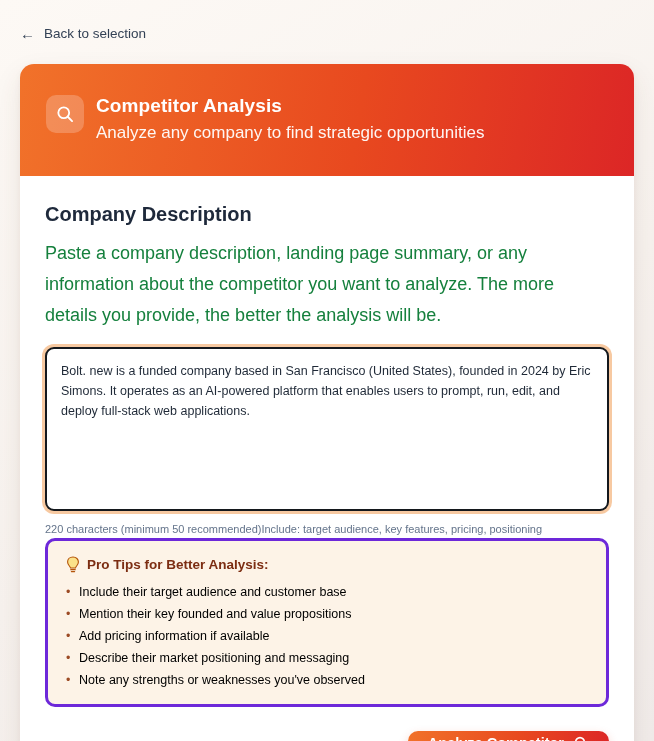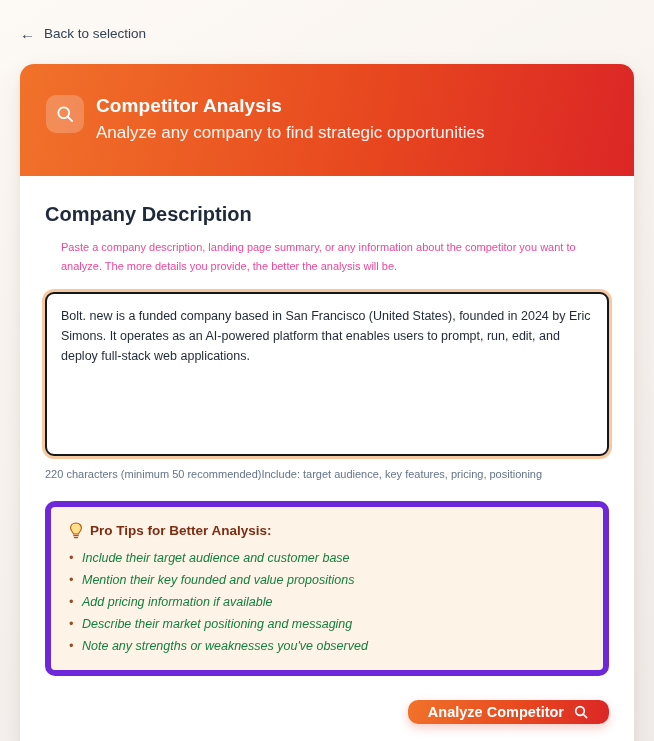--- a/index.html
+++ b/index.html
@@ -65,24 +65,23 @@
   
   .card-body { padding: 27px 25px 30px 25px; }
 
   .section-title {
     font-size: 20px;
     font-weight: bold;
     color: #1e293b;
   }
   .section-desc {
     margin-top: 12px;
-    font-size: 11px;
+    font-size: 18px;
     line-height: 1.72;
-    color: #ec4899;
-    margin-left: 16px;
+    color: #15803d;
   }
 
   .company-textarea {
     display: block;
     width: 100%;
     height: 164px;
     margin-top: 16px;
     border: 2px solid #14181d;
     border-radius: 9px;
     box-shadow: 0 0 0 3px #f7c9a1;
@@ -99,42 +98,41 @@
   .meta-row {
     display: flex;
     align-items: baseline;
     margin-top: 12px;
     font-size: 11px;
     color: #64748b;
   }
 
   
   .tips-box {
-    margin-top: 21px;
+    margin-top: 3px;
     background: #fdf3e7;
-    border: 6px solid #6d28d9;
+    border: 3px solid #6d28d9;
     border-radius: 10px;
     padding: 15px 18px 17px 18px;
   }
   .tips-title {
     display: flex;
     align-items: center;
     gap: 7px;
     font-size: 13.5px;
     font-weight: bold;
     color: #7c2d12;
   }
   .tips-list { list-style: none; margin-top: 12px; }
   .tips-list li {
     position: relative;
     padding-left: 13px;
     font-size: 12.5px;
-    color: #15803d;
+    color: #000000;
     margin-top: 8px;
-    font-style: italic;
   }
   .tips-list li:first-child { margin-top: 0; }
   .tips-list li::before {
     content: "•";
     position: absolute;
     left: 0;
     color: #9c4a24;
   }
 
   

